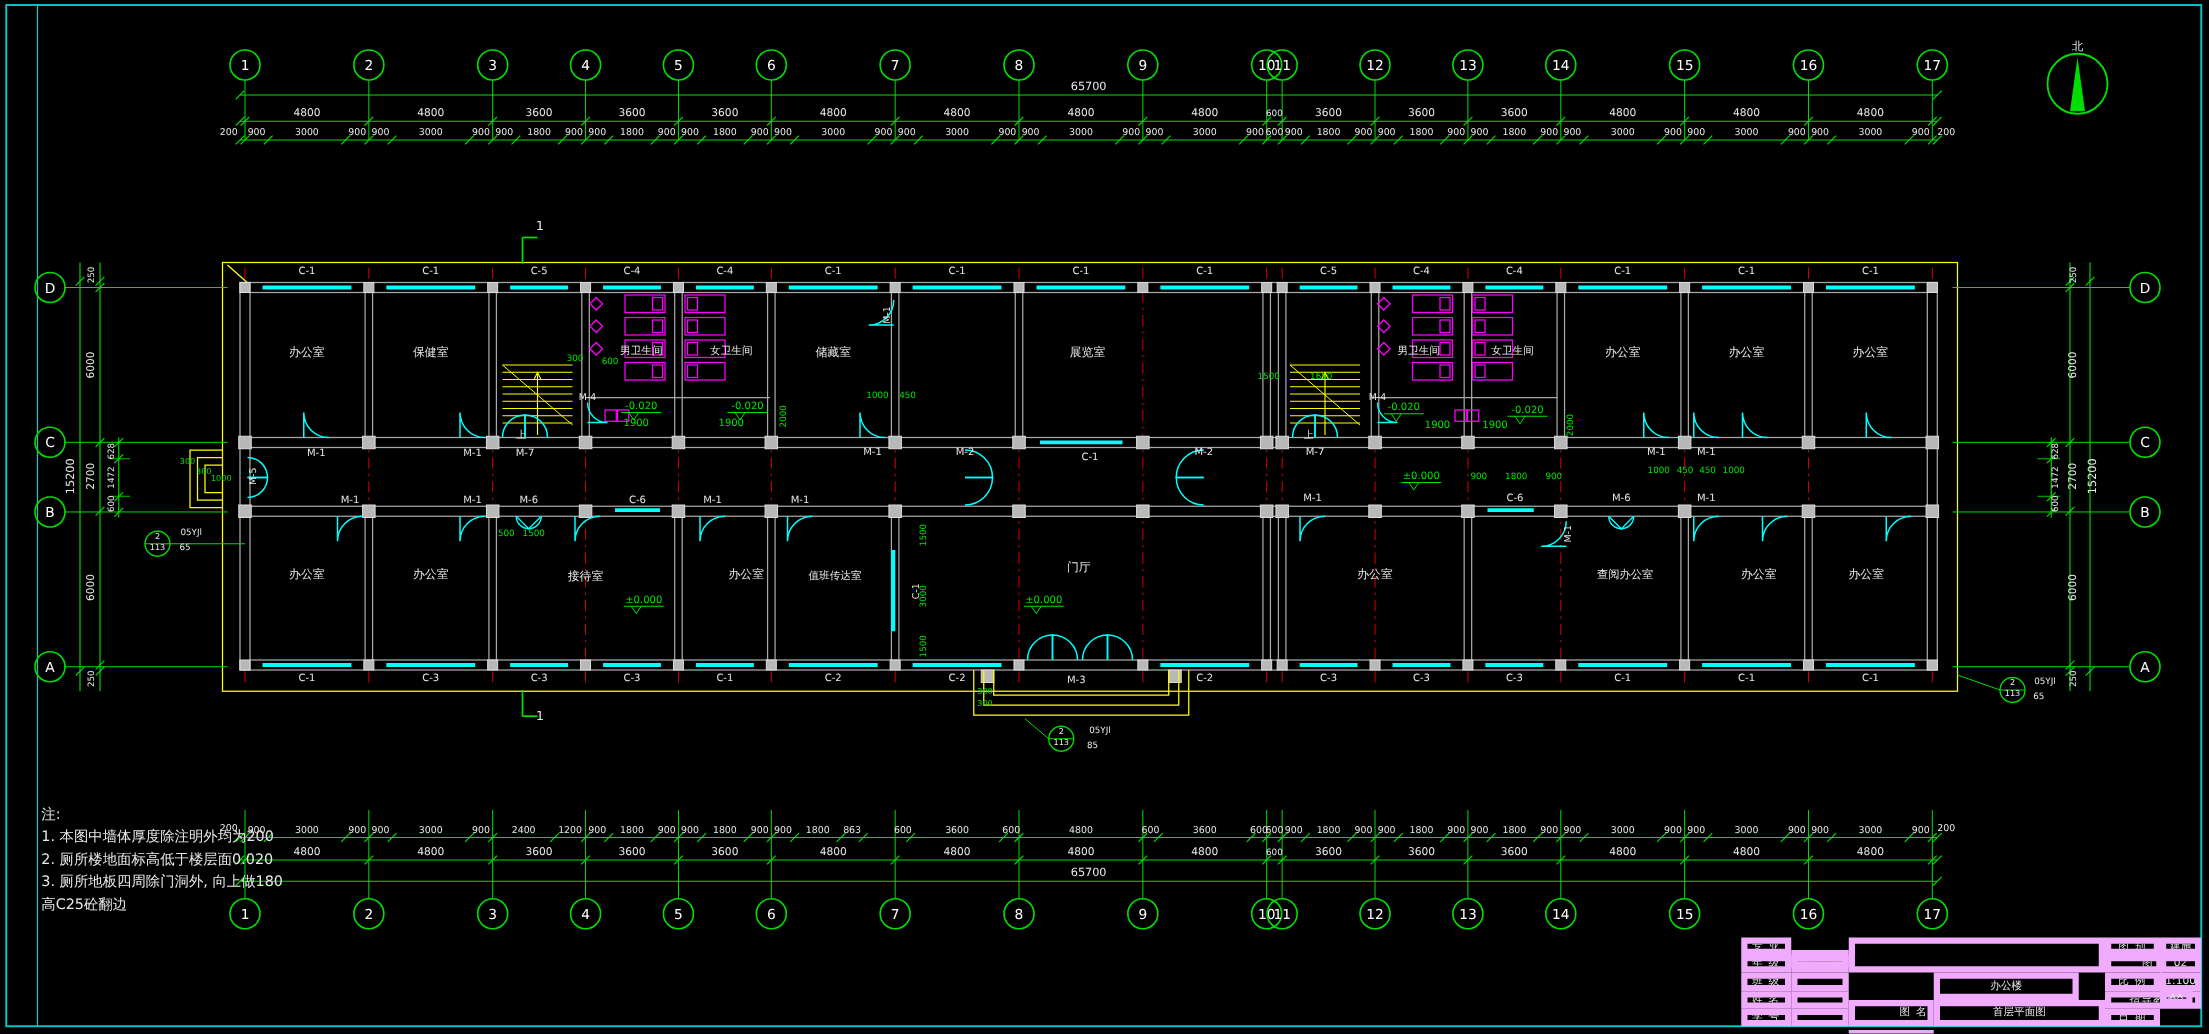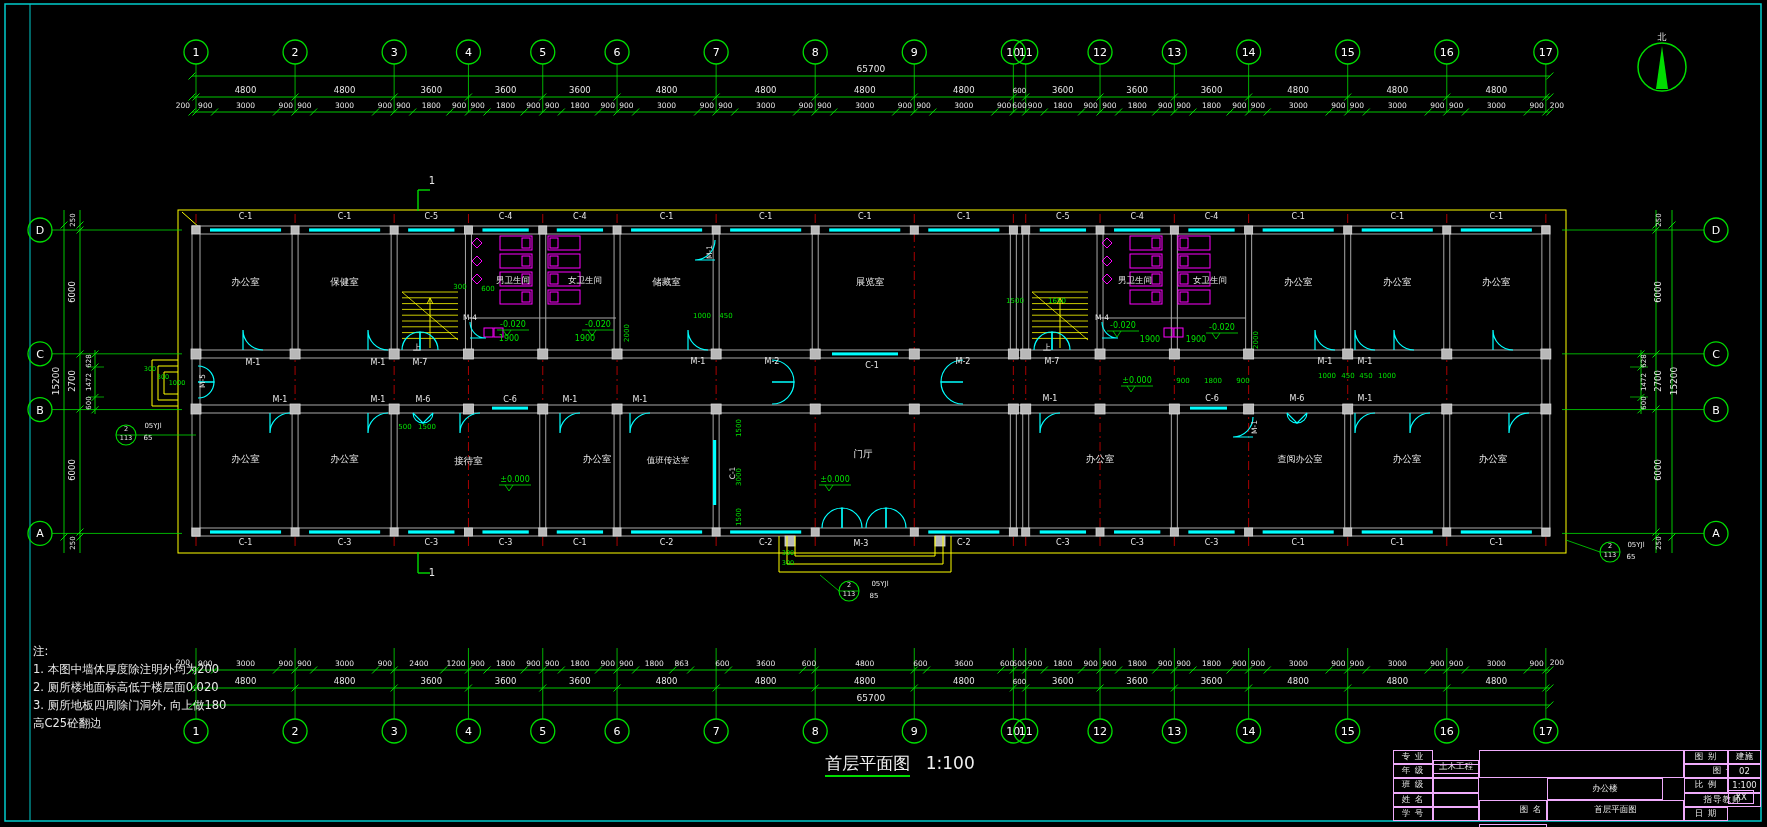--- a/index.html
+++ b/index.html
@@ -4,21 +4,21 @@
 <style>
   html,body{margin:0;padding:0;background:#000;}
   #sheet{position:relative;width:1767px;height:827px;background:#000;overflow:hidden;
          font-family:"DejaVu Sans","Liberation Sans",sans-serif;}
   svg{position:absolute;left:0;top:0;}
   .notes{position:absolute;left:33px;top:642px;color:#e8e8e8;font-size:11.5px;line-height:18px;white-space:nowrap;}
   .dwg-title{position:absolute;left:770px;top:752px;width:260px;text-align:center;color:#f0f0f0;font-size:17px;}
   .dwg-title .t{border-bottom:2px solid #00dd00;padding-bottom:2px;}
   .dwg-title .s{margin-left:10px;}
   .tb{position:absolute;color:#e8e8e8;font-size:8.5px;}
-  .tb .cell{position:absolute;box-sizing:border-box;border:1px solid #f0abfc;display:flex;align-items:center;justify-content:center;white-space:nowrap;overflow:hidden;}
+  .tb .cell{position:absolute;box-sizing:border-box;border:5px solid #f0abfc;display:flex;align-items:center;justify-content:center;white-space:nowrap;overflow:hidden;}
   .tb .lab{letter-spacing:1px;}
 </style>
 </head>
 <body>
 
 <div id="sheet">
   <svg id="dwg" width="1767" height="827" viewBox="0 0 1767 827">
       <rect x="5" y="4" width="1756" height="817" stroke="#00cccc" fill="none" stroke-width="1.5"></rect>
       <line x1="30" y1="4" x2="30" y2="821" stroke="#00cccc" stroke-width="1"></line>
       <circle cx="1662" cy="67" r="24" stroke="#00dd00" stroke-width="1.5" fill="none"></circle>
@@ -899,24 +899,20 @@
     </svg>
 
   <div class="notes">
     <div>注:</div>
     <div>1. 本图中墙体厚度除注明外均为200</div>
     <div>2. 厕所楼地面标高低于楼层面0.020</div>
     <div>3. 厕所地板四周除门洞外, 向上做180</div>
     <div>高C25砼翻边</div>
   </div>
 
-  <div class="dwg-title">
-    <span class="t">首层平面图</span>
-    <span class="s">1:100</span>
-  </div>
 
   <div class="tb" id="titleblock" style="left: 1393px; top: 750px; width: 368px; height: 71px;">
       <div class="cell lab" style="left: 0px; top: 0px; width: 40px; height: 14.2px;">专 业</div>
       <div class="cell" style="left: 40px; top: 10px; width: 46px; height: 14.2px;">土木工程</div>
       <div class="cell lab" style="left: 0px; top: 14.2px; width: 40px; height: 14.2px;">年 级</div>
       <div class="cell" style="left: 40px; top: 14.2px; width: 46px; height: 14.2px;"></div>
       <div class="cell lab" style="left: 0px; top: 28.4px; width: 40px; height: 14.2px;">班 级</div>
       <div class="cell" style="left: 40px; top: 28.4px; width: 46px; height: 14.2px;"></div>
       <div class="cell lab" style="left: 0px; top: 42.6px; width: 40px; height: 14.2px;">姓 名</div>
       <div class="cell" style="left: 40px; top: 42.6px; width: 46px; height: 14.2px;"></div>

